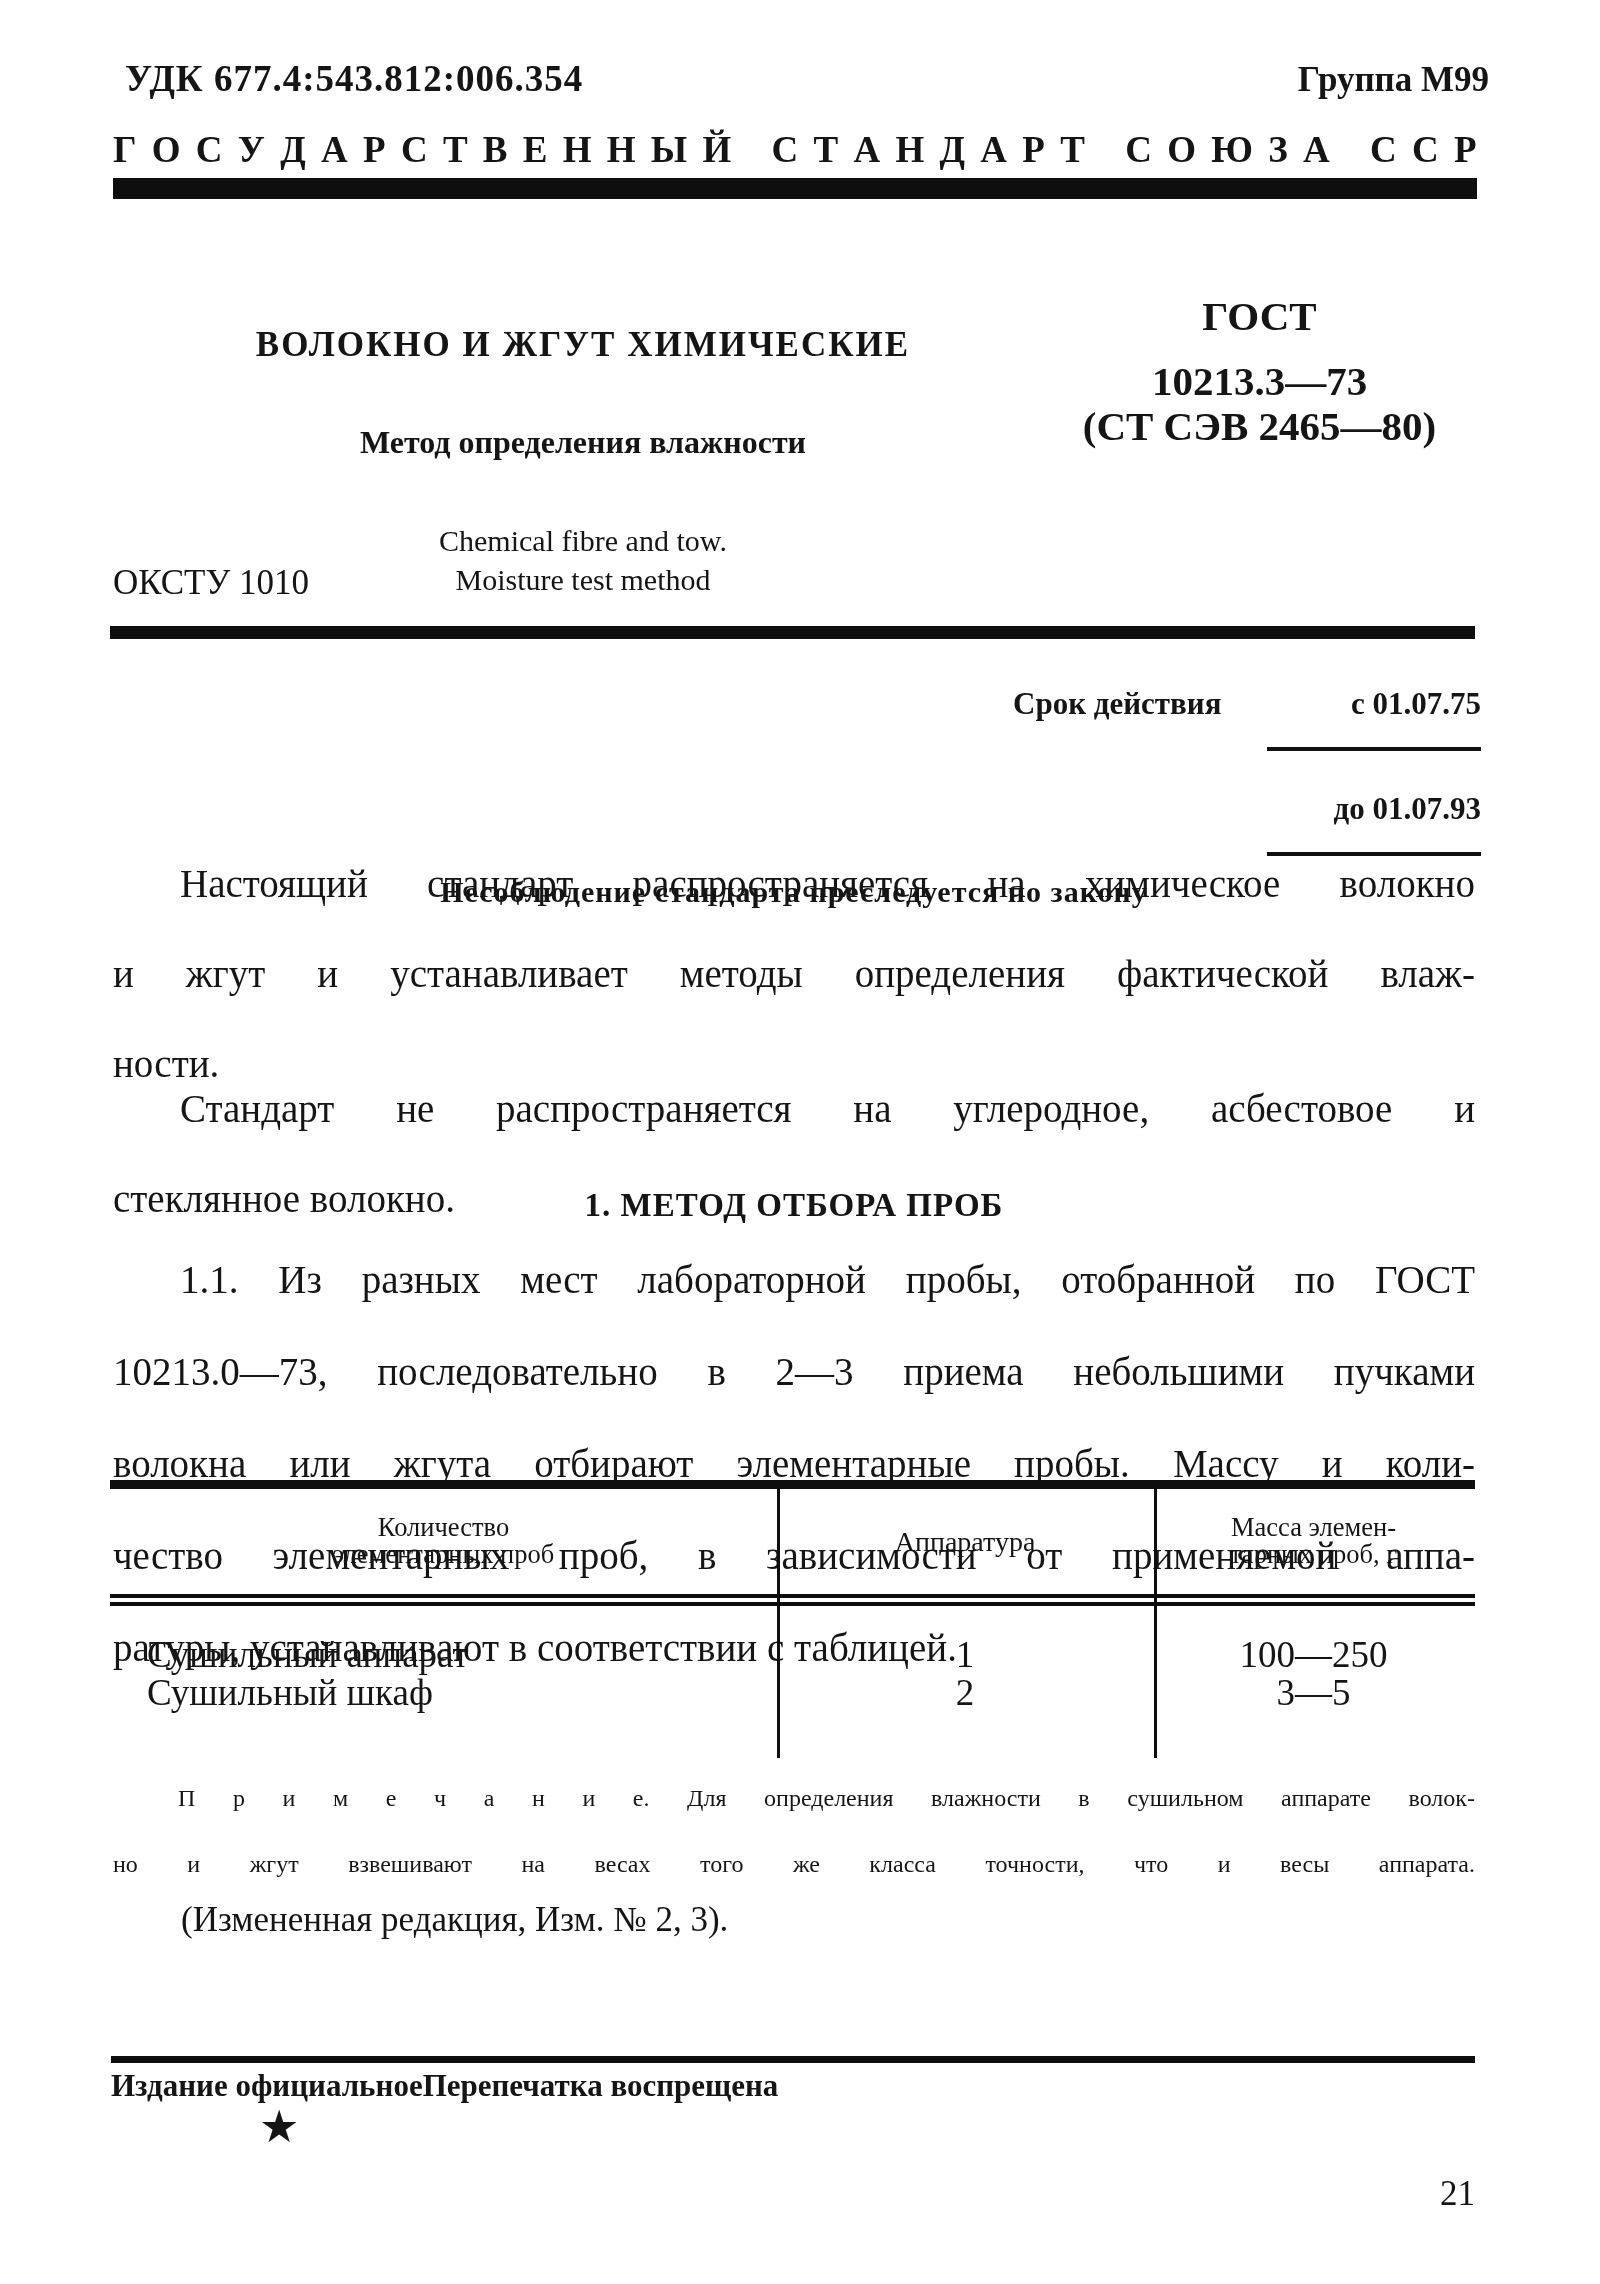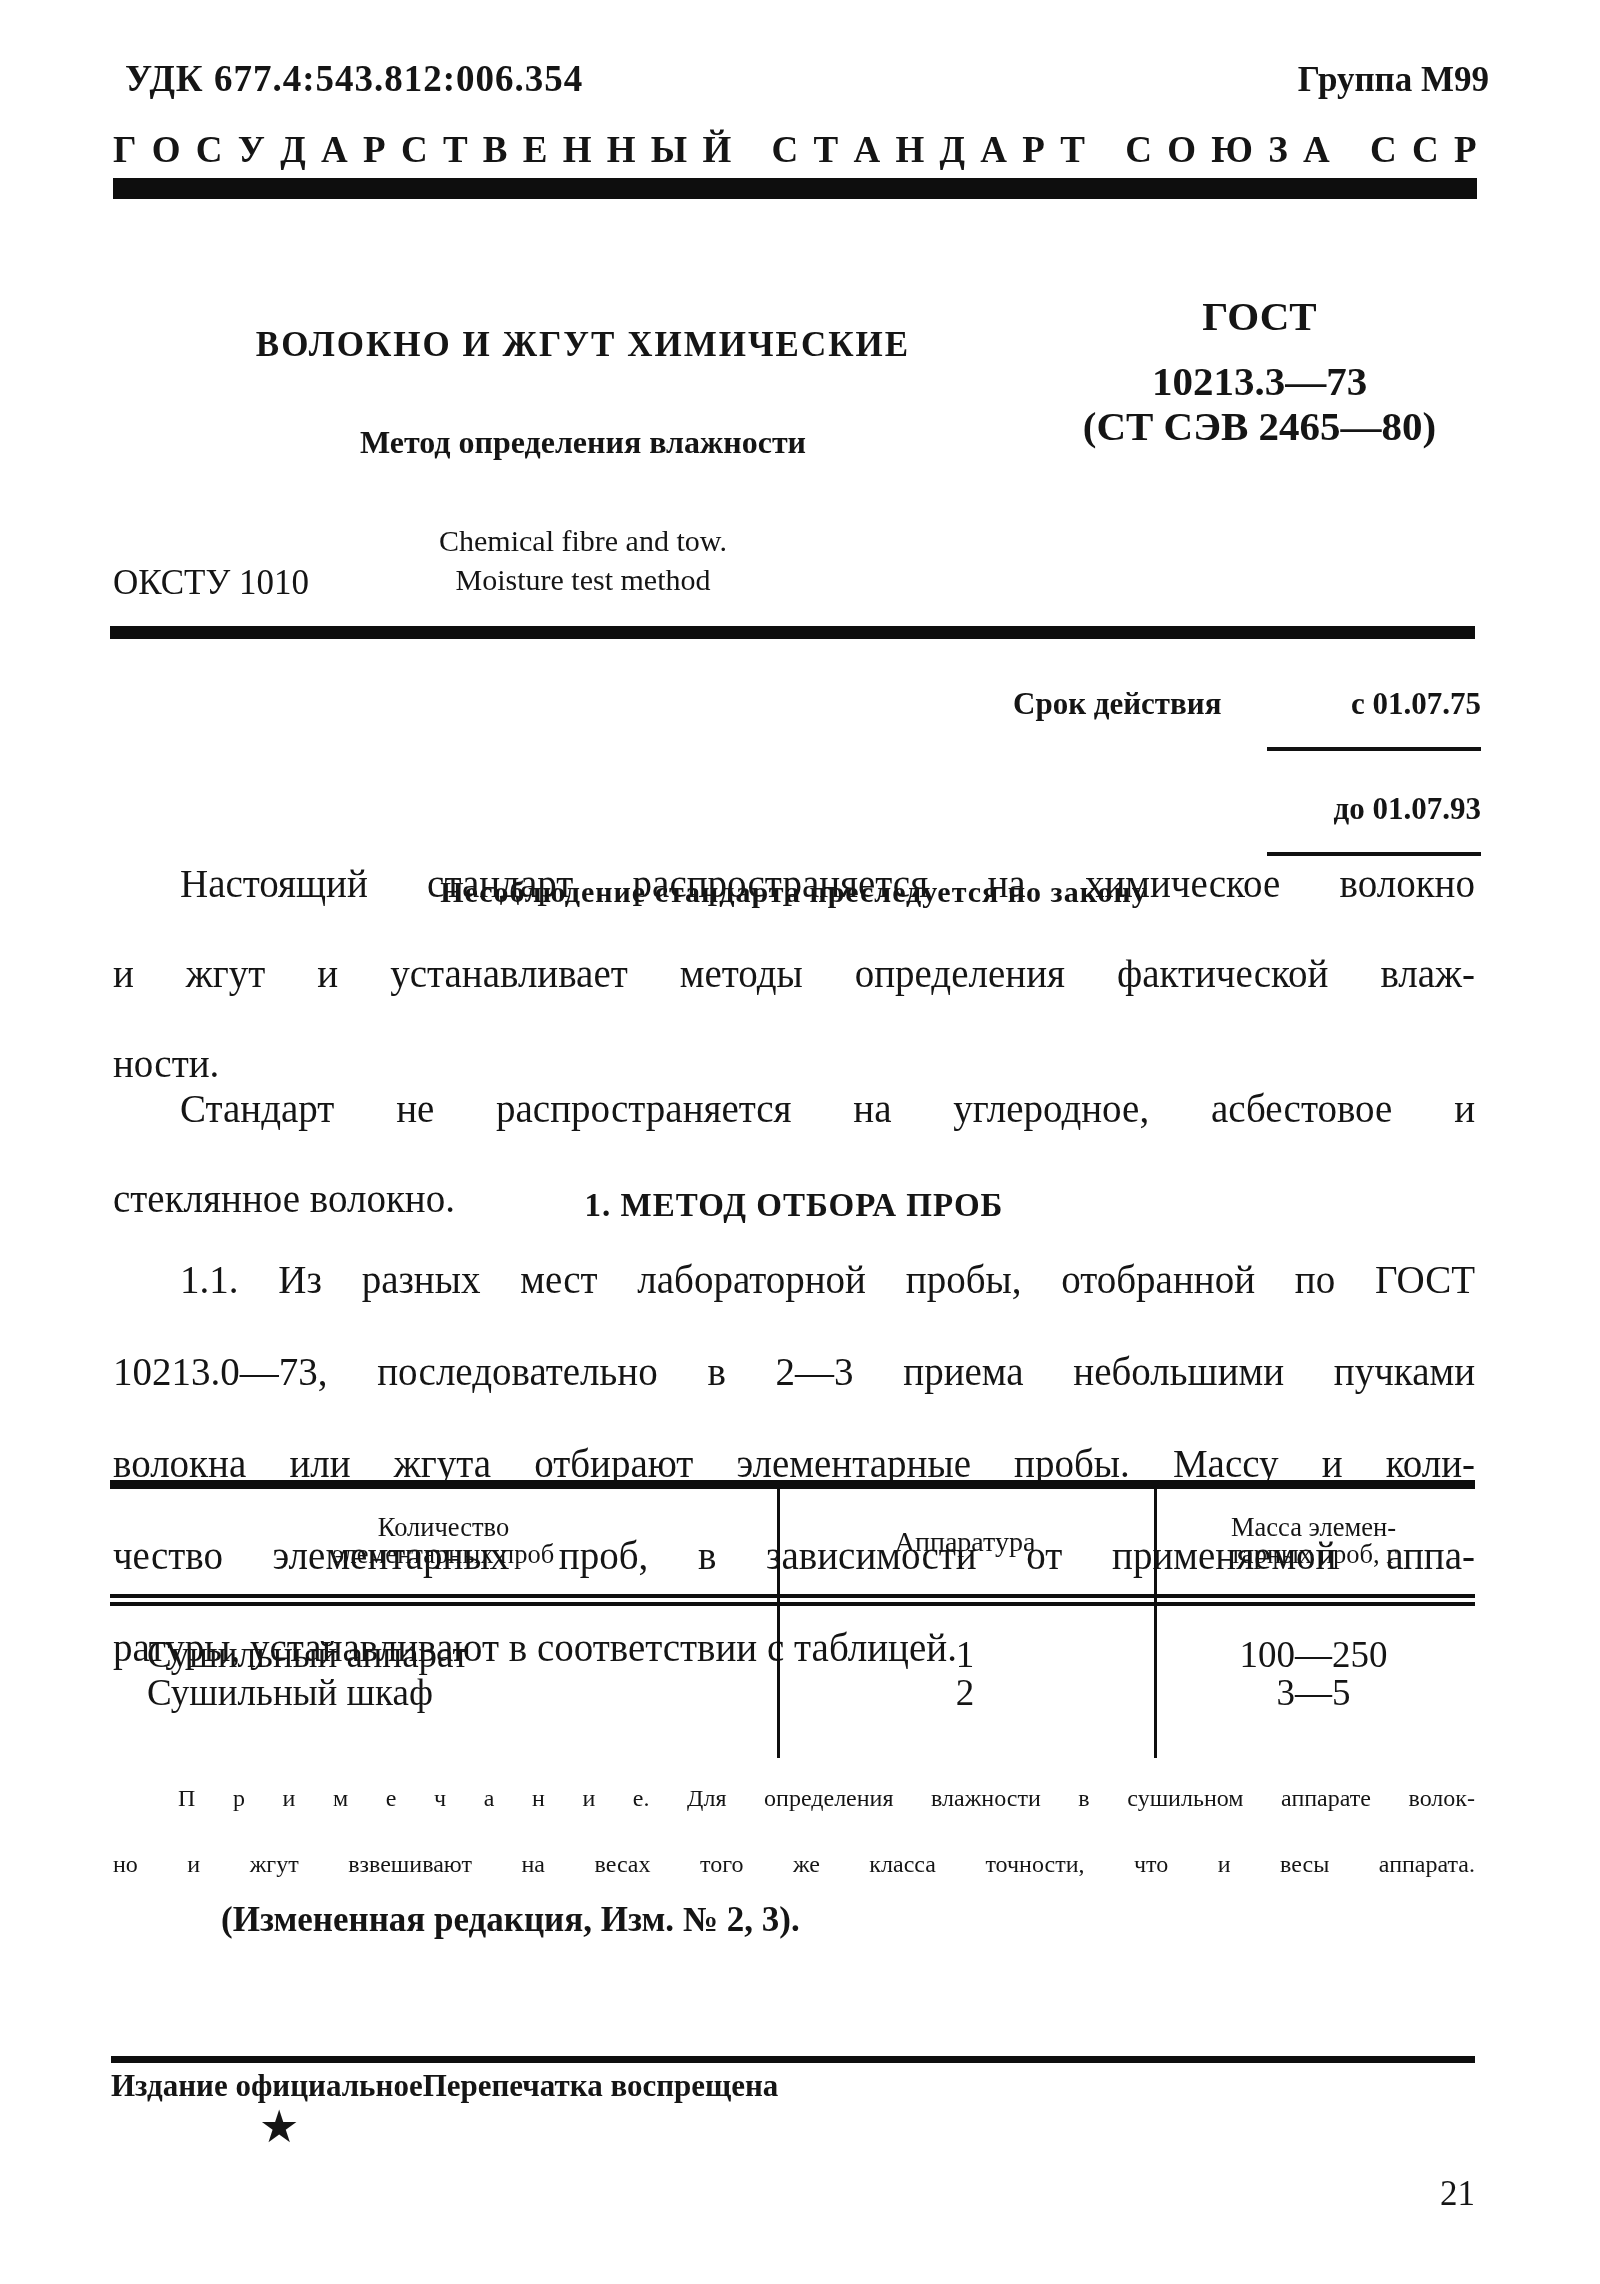--- a/index.html
+++ b/index.html
@@ -50,21 +50,21 @@
   .th{display:flex;flex-direction:column;justify-content:center;align-items:center;font-size:26.5px;line-height:27.4px;text-align:center;}
   .th1{font-size:28px;}
   #tbl-dbl1{top:114px;left:0;width:1365px;height:3.9px;}
   #tbl-dbl2{top:122px;left:0;width:1365px;height:3.9px;}
   #tbl-body{position:absolute;top:125px;left:0;width:1365px;display:grid;grid-template-columns:667px 376px 321px;padding-top:31px;font-size:37px;line-height:38px;}
   .td-name{padding-left:37px;}
   .td-c{text-align:center;}
   
   #note{left:113px;top:1782px;width:1362px;font-size:24px;line-height:33px;}
   #note .ind{text-indent:65px;}
-  #amendment{left:181px;top:1900px;font-size:35px;font-weight:bold;margin-left:40px;}
+  #amendment{left:181px;top:1900px;font-size:35px;font-weight:normal;}
   
   #footer-rule{left:111px;top:2056px;width:1364px;height:6.9px;}
   #footer-row{left:111px;top:2068px;width:1362px;display:flex;font-size:31px;font-weight:bold;}
   #star{left:259px;top:2105px;font-size:45px;line-height:45px;}
   #pageno{left:1372px;top:2174px;width:103px;text-align:right;font-size:35px;}
 </style>
 </head>
 <body>
 
 <div class="page">

